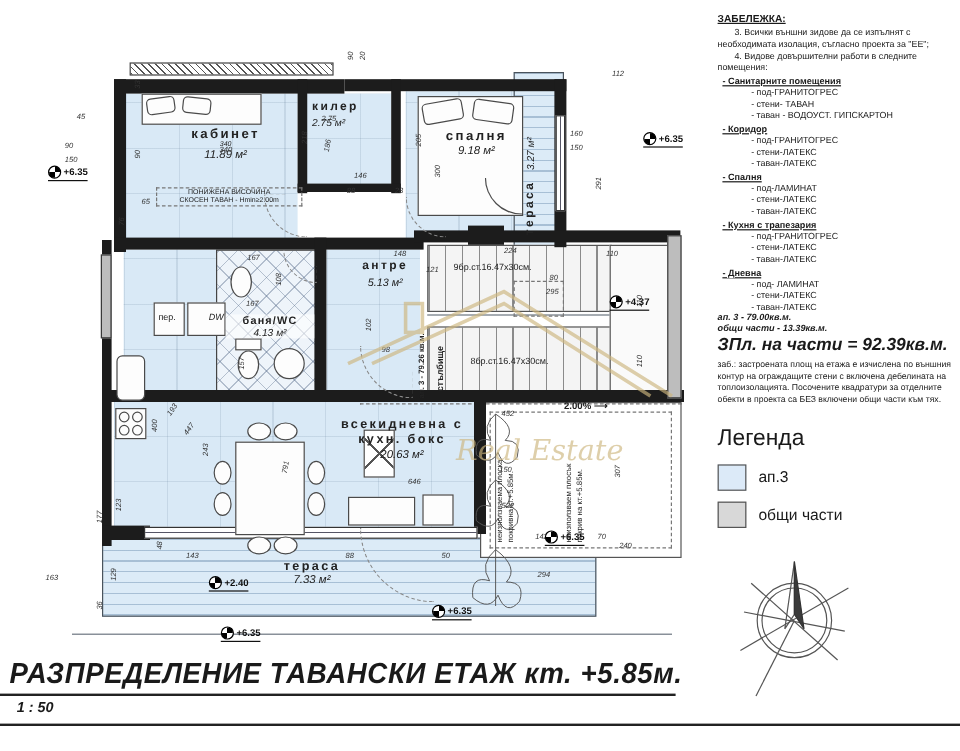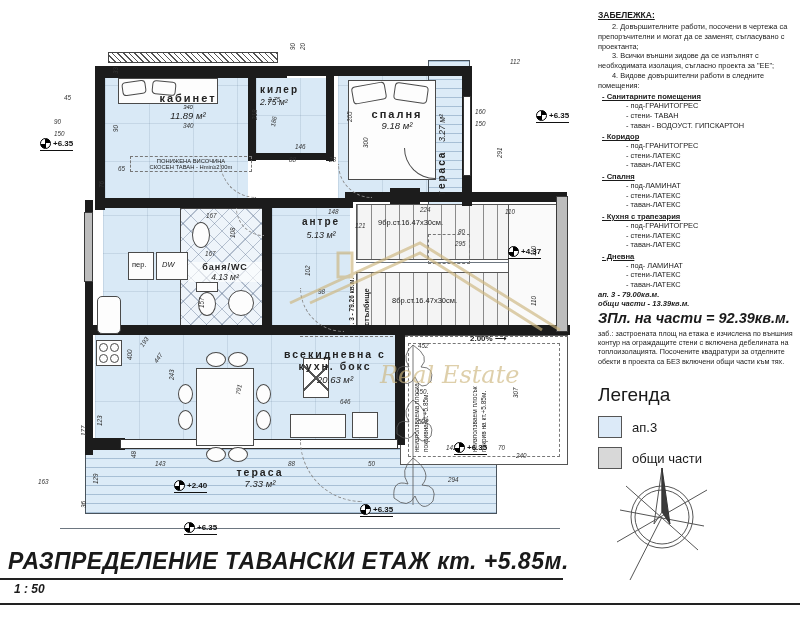--- a/index.html
+++ b/index.html
@@ -168,21 +168,21 @@
 
     <svg class="abs" style="left:388px;top:340px;" width="50" height="170" viewBox="0 0 50 170">
       <g fill="none" stroke="#555" stroke-width="0.8">
         <path d="M25 5 q-12 10 -4 22 q-14 -4 -12 12 q12 10 18 -2 q6 16 16 4 q4 -14 -10 -14 q10 -10 -8 -22z"></path>
         <path d="M25 60 q-12 10 -4 22 q-14 -4 -12 12 q12 10 18 -2 q6 16 16 4 q4 -14 -10 -14 q10 -10 -8 -22z"></path>
         <path d="M25 118 q-14 12 -5 26 q-16 -5 -14 14 q14 12 21 -2 q7 18 18 5 q5 -16 -11 -16 q11 -12 -9 -27z"></path>
         <line x1="25" y1="5" x2="25" y2="165"></line>
       </g>
     </svg>
 
-    <div class="abs" style="left:128px;top:92px;width:120px;text-align:center;">
+    <div class="abs" style="left:128px;top:106px;width:120px;text-align:center;">
       <div class="rname">кабинет</div>
       <div class="rnote" style="font-style:italic;">340</div>
       <div class="rarea">11.89 м²</div>
     </div>
     <div class="abs" style="left:130px;top:156px;width:120px;text-align:center;border:1px dashed #777;padding:1px 0;">
       <div class="rnote">ПОНИЖЕНА ВИСОЧИНА</div>
       <div class="rnote">СКОСЕН ТАВАН - Hmin≥2.00m</div>
     </div>
     <div class="abs" style="left:260px;top:84px;">
       <div class="rname" style="font-size:10px;">килер</div>
@@ -198,21 +198,21 @@
     </div>
     <div class="abs" style="left:286px;top:216px;width:70px;text-align:center;">
       <div class="rname" style="font-size:10px;">антре</div>
       <div class="rarea" style="font-size:9px;margin-top:3px;">5.13 м²</div>
     </div>
     <div class="abs" style="left:188px;top:262px;width:74px;text-align:center;background:rgba(255,255,255,.6);">
       <div class="rname" style="font-size:9px;letter-spacing:1px;">баня/WC</div>
       <div class="rarea" style="font-size:8.5px;">4.13 м²</div>
     </div>
     <div class="stxt" style="left:132px;top:260px;font-size:7.5px;">пер.</div>
-    <div class="stxt" style="left:162px;top:260px;font-size:7.5px;font-style:italic;">DW</div>
+    <div class="stxt" style="left:174px;top:260px;font-size:7.5px;font-style:italic;">DW</div>
     <div class="abs" style="left:255px;top:348px;width:160px;text-align:center;">
       <div class="rname" style="font-size:10.5px;">всекидневна с</div>
       <div class="rname" style="font-size:10.5px;">кухн. бокс</div>
       <div class="rarea" style="margin-top:2px;">20.63 м²</div>
     </div>
     <div class="abs" style="left:200px;top:466px;width:120px;text-align:center;">
       <div class="rname" style="font-size:10.5px;">тераса</div>
       <div class="rarea">7.33 м²</div>
     </div>
 
@@ -326,21 +326,20 @@
         <polyline points="30,68 140,18 262,95"></polyline>
         <rect x="58" y="18" width="14" height="24"></rect>
       </g>
     </svg>
     <div id="wm2">Real Estate</div>
   </div>
 
   <div id="panel">
     <h3>ЗАБЕЛЕЖКА:</h3>
     <div id="notes-list">
-        <p>2. Довършителните работи, посочени в чертежа са препоръчителни и могат да се заменят, съгласувано с проектанта;</p>
         <p>3. Всички външни зидове да се изпълнят с необходимата изолация, съгласно проекта за "ЕЕ";</p>
         <p>4. Видове довършителни работи в следните помещения:</p>
       </div>
     <div id="finishes">
         <div class="fin">
           <h4>- Санитарните помещения</h4>
           <div>- под-ГРАНИТОГРЕС</div>
           <div>- стени- ТАВАН</div>
           <div>- таван - ВОДОУСТ. ГИПСКАРТОН</div>
         </div>

